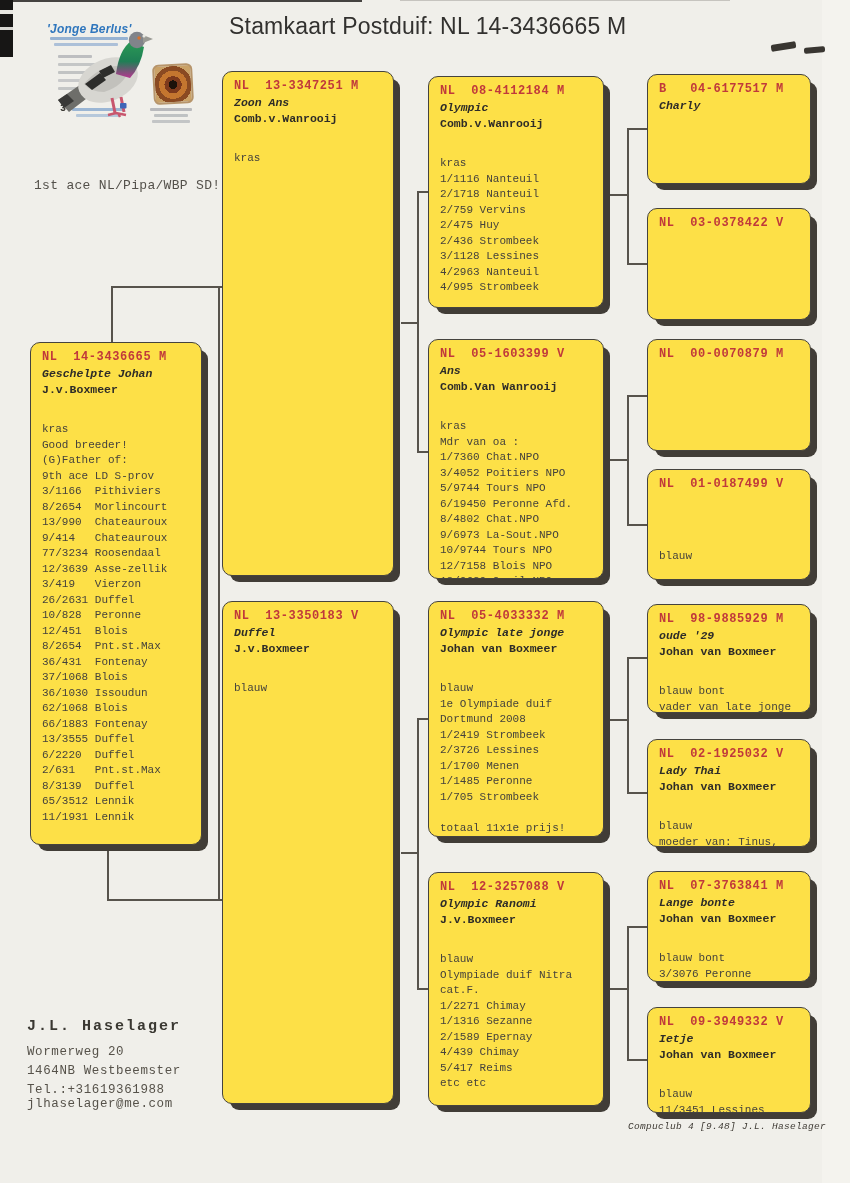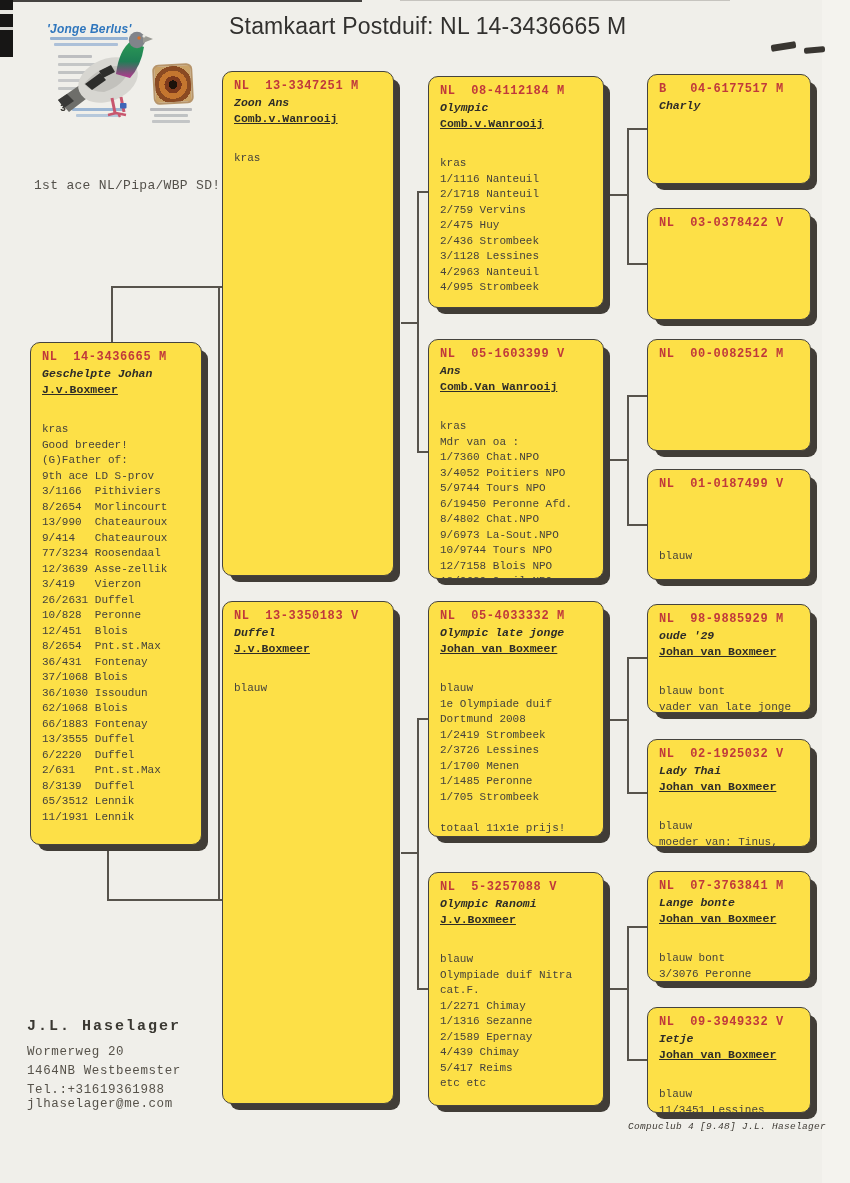--- a/index.html
+++ b/index.html
@@ -10,21 +10,21 @@
   .right-strip{position:absolute;left:822px;top:0;width:28px;height:1183px;background:#f4f3ee;}
   
   .pbox{
     position:absolute;box-sizing:border-box;
     background:#fde047;border:1.6px solid #45433e;border-radius:10px;
     box-shadow:7px 7px 0 -1px #413d37;
     padding:7px 6px 0 11px;overflow:hidden;
   }
   .ring{font-size:12px;font-weight:bold;color:#c0393b;white-space:pre;height:17px;letter-spacing:.6px;}
   .pname{font-size:11.5px;font-weight:bold;font-style:italic;color:#2e2c28;white-space:pre;height:15.5px;}
-  .owner{font-size:11.5px;font-weight:bold;color:#2e2c28;white-space:pre;height:15.5px;text-decoration:underline;}
+  .owner{font-size:11.5px;font-weight:bold;color:#2e2c28;white-space:pre;height:15.5px;}
   .plines{font-size:11px;line-height:15.5px;color:#45423c;white-space:pre;margin-top:24px;}
   
   .lnh{position:absolute;height:1.5px;background:#57534c;}
   .lnv{position:absolute;width:1.5px;background:#57534c;}
   
   .title{
     position:absolute;left:229px;top:13px;
     font-family:"Liberation Sans",sans-serif;font-size:23px;color:#32312f;letter-spacing:.2px;
   }
   .ace-note{position:absolute;left:34px;top:178px;font-size:13px;color:#53504a;letter-spacing:.3px;}
@@ -237,21 +237,21 @@
 Dortmund 2008
 1/2419 Strombeek
 2/3726 Lessines
 1/1700 Menen
 1/1485 Peronne
 1/705 Strombeek
 
 totaal 11x1e prijs!</div>
   </div>
   <div class="pbox" style="left:428px;top:872px;width:176px;height:234px;">
-    <div class="ring">NL  5-3257088 V</div>
+    <div class="ring">NL  12-3257088 V</div>
     <div class="pname">Olympic Ranomi</div>
     <div class="owner">J.v.Boxmeer</div>
     <div class="plines">blauw
 Olympiade duif Nitra
 cat.F.
 1/2271 Chimay
 1/1316 Sezanne
 2/1589 Epernay
 4/439 Chimay
 5/417 Reims
@@ -264,21 +264,21 @@
     <div class="owner"></div>
     <div class="plines"></div>
   </div>
   <div class="pbox" style="left:647px;top:208px;width:164px;height:112px;">
     <div class="ring">NL  03-0378422 V</div>
     <div class="pname"></div>
     <div class="owner"></div>
     <div class="plines"></div>
   </div>
   <div class="pbox" style="left:647px;top:339px;width:164px;height:112px;">
-    <div class="ring">NL  00-0082512 M</div>
+    <div class="ring">NL  00-0070879 M</div>
     <div class="pname"></div>
     <div class="owner"></div>
     <div class="plines"></div>
   </div>
   <div class="pbox" style="left:647px;top:469px;width:164px;height:111px;">
     <div class="ring">NL  01-0187499 V</div>
     <div class="pname"></div>
     <div class="owner"></div>
     <div class="plines">blauw</div>
   </div>

